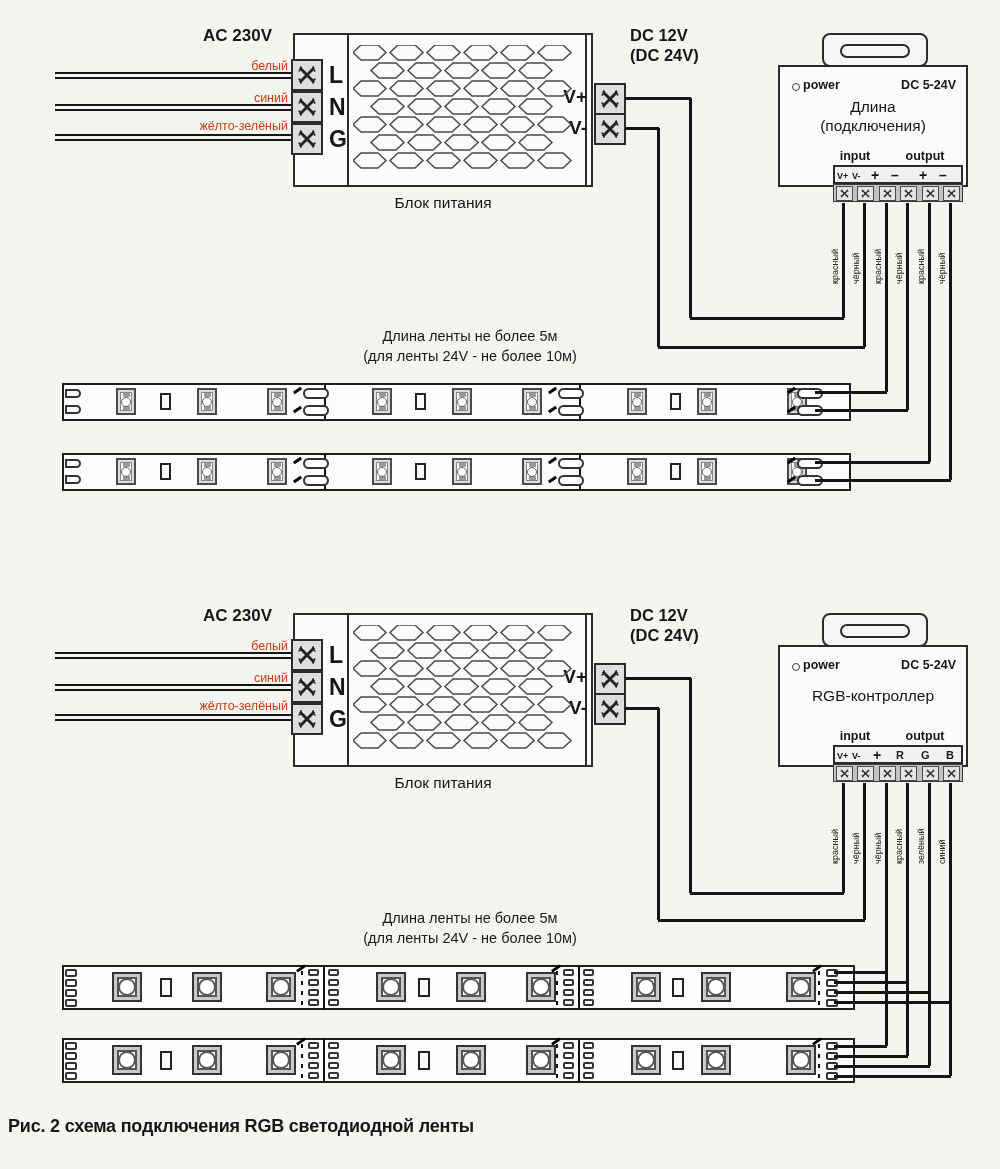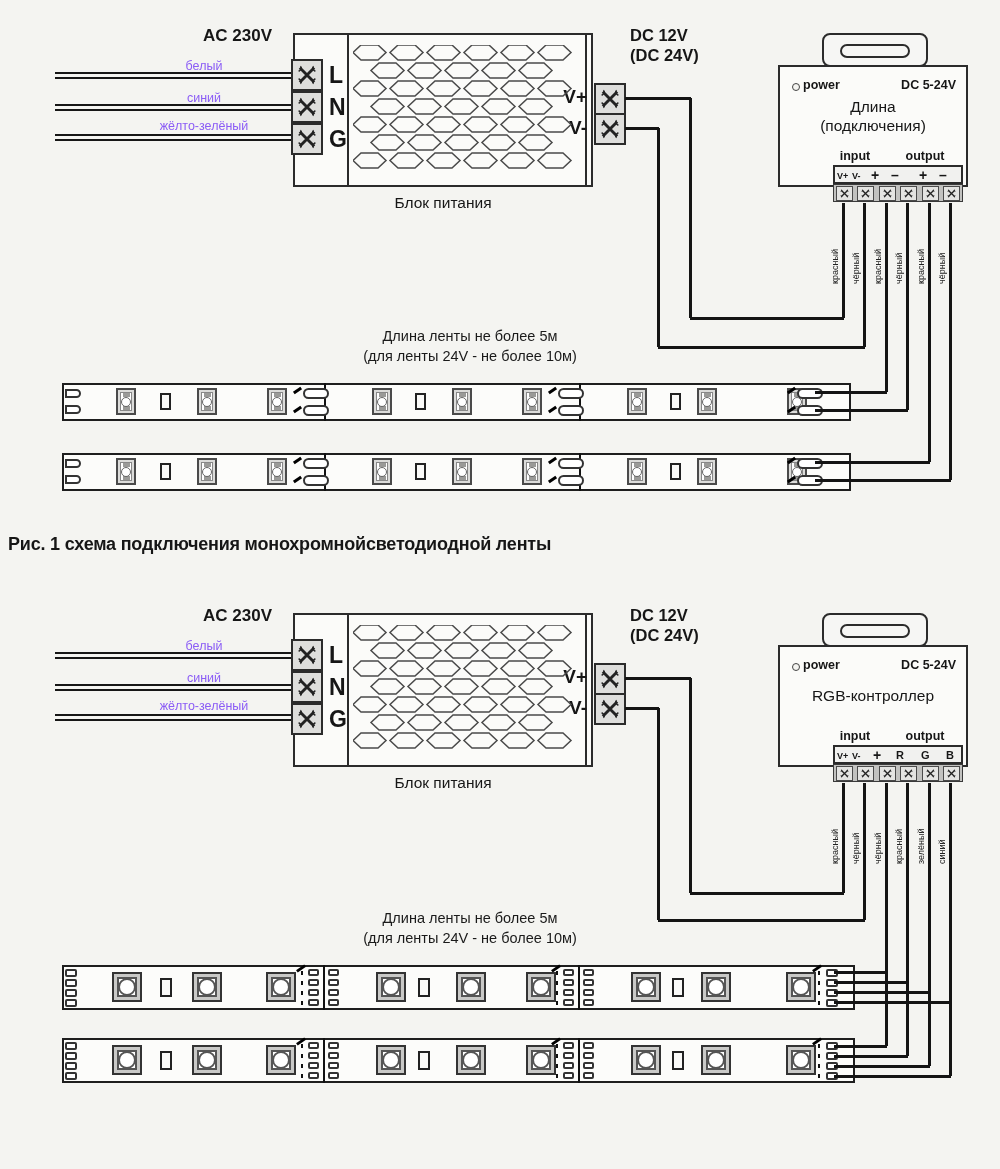--- a/index.html
+++ b/index.html
@@ -12,21 +12,21 @@
   .box{position:absolute;border:2px solid #2b2b2b;box-sizing:border-box;background:#fbfbf9;}
   .term{position:absolute;width:32px;height:32px;border:2px solid #2b2b2b;background:#dededc;box-sizing:border-box;padding:2px;}
   .term svg,.screw svg{width:100%;height:100%;display:block;}
   .screw{position:absolute;width:17px;height:15px;top:1px;border:1px solid #4a4a4a;background:#e4e4e2;box-sizing:border-box;padding:1px;}
   .wire{position:absolute;background:#141414;}
   .wname{position:absolute;writing-mode:vertical-rl;transform:rotate(180deg);font-size:9px;line-height:10px;color:#222;height:78px;top:206px;width:13px;overflow:hidden;}
   .strip{position:absolute;border:2px solid #1e1e1e;background:#fcfcfa;box-sizing:border-box;}
   .divline{position:absolute;width:2px;background:#2b2b2b;top:0;bottom:0;}
   .lng{position:absolute;left:34px;font-weight:bold;font-size:23px;line-height:24px;}
   .vout{position:absolute;right:4px;font-weight:bold;font-size:19px;line-height:20px;}
-  .wlbl{position:absolute;left:120px;width:168px;text-align:center;font-size:12.5px;color:#8b5cf6;}
+  .wlbl{position:absolute;left:120px;width:168px;text-align:right;font-size:12.5px;color:#c2410c;}
   .note{position:absolute;left:150px;width:640px;text-align:center;font-size:14.5px;color:#1a1a1a;}
   .caption{position:absolute;left:8px;width:980px;font-weight:bold;font-size:18px;letter-spacing:-0.2px;}
   .tlabel{position:absolute;font-weight:bold;}
   .iolbl{position:absolute;font-weight:bold;font-size:12.5px;}
   .pwrdot{position:absolute;width:6px;height:6px;border:1.5px solid #444;border-radius:50%;background:#f4f4f1;}
   .tab{position:absolute;border:2px solid #2b2b2b;border-radius:8px;background:#f6f6f4;box-sizing:border-box;}
   .tabslot{position:absolute;left:16px;top:9px;width:70px;height:14px;border:2px solid #2b2b2b;border-radius:7px;box-sizing:border-box;}
   .trow{position:absolute;left:833px;top:165px;width:130px;height:19px;border:2px solid #2b2b2b;background:#f1f1ef;box-sizing:border-box;}
   .srow{position:absolute;left:833px;top:184px;width:130px;height:18px;border:1px solid #3a3a3a;background:#c2c2c0;box-sizing:border-box;}
   
@@ -377,21 +377,20 @@
         <div class="pad" style="left: 494px; top: 3px;"></div>
         <div class="pad" style="left: 494px; top: 20px;"></div>
         <div class="hook" style="left: 484px; top: 4px;"></div>
         <div class="hook" style="left: 484px; top: 23px;"></div>
         <div class="pad" style="left: 733px; top: 3px;"></div>
         <div class="pad" style="left: 733px; top: 20px;"></div>
         <div class="hook" style="left: 723px; top: 4px;"></div>
         <div class="hook" style="left: 723px; top: 23px;"></div>
       </div>
 
-    <div class="caption" style="top:534px;">Рис. 1 схема подключения монохромнойсветодиодной ленты</div>
   <div class="wire" style="left: 842px; top: 203px; width: 3px; height: 115px;"></div>
       <div class="wire" style="left: 690px; top: 317px; width: 154px; height: 3px;"></div>
       <div class="wire" style="left: 689px; top: 98px; width: 3px; height: 220px;"></div>
       <div class="wire" style="left: 625px; top: 97px; width: 66px; height: 3px;"></div>
       <div class="wire" style="left: 863px; top: 203px; width: 3px; height: 144px;"></div>
       <div class="wire" style="left: 658px; top: 346px; width: 207px; height: 3px;"></div>
       <div class="wire" style="left: 657px; top: 128px; width: 3px; height: 219px;"></div>
       <div class="wire" style="left: 625px; top: 127px; width: 34px; height: 3px;"></div>
       <div class="wire" style="left: 885px; top: 203px; width: 3px; height: 189px;"></div>
       <div class="wire" style="left: 815px; top: 391px; width: 72px; height: 3px;"></div>
@@ -742,20 +741,21 @@
         <div class="rdot" style="left: 754px; top: 4px;"></div>
         <div class="rpad" style="left: 762px; top: 12px;"></div>
         <div class="rdot" style="left: 754px; top: 14px;"></div>
         <div class="rpad" style="left: 762px; top: 22px;"></div>
         <div class="rdot" style="left: 754px; top: 24px;"></div>
         <div class="rpad" style="left: 762px; top: 32px;"></div>
         <div class="rdot" style="left: 754px; top: 34px;"></div>
         <div class="hook" style="left: 748px; top: 0px; width: 10px;"></div>
       </div>
 
+    <div class="caption" style="top:536px;">Рис. 2 схема подключения RGB светодиодной ленты</div>
   <div class="wire" style="left: 842px; top: 203px; width: 3px; height: 110px;"></div>
       <div class="wire" style="left: 690px; top: 312px; width: 154px; height: 3px;"></div>
       <div class="wire" style="left: 689px; top: 98px; width: 3px; height: 215px;"></div>
       <div class="wire" style="left: 625px; top: 97px; width: 66px; height: 3px;"></div>
       <div class="wire" style="left: 863px; top: 203px; width: 3px; height: 137px;"></div>
       <div class="wire" style="left: 658px; top: 339px; width: 207px; height: 3px;"></div>
       <div class="wire" style="left: 657px; top: 128px; width: 3px; height: 212px;"></div>
       <div class="wire" style="left: 625px; top: 127px; width: 34px; height: 3px;"></div>
       <div class="wire" style="left: 885px; top: 203px; width: 3px; height: 263px;"></div>
       <div class="wire" style="left: 834px; top: 391px; width: 53px; height: 3px;"></div>

